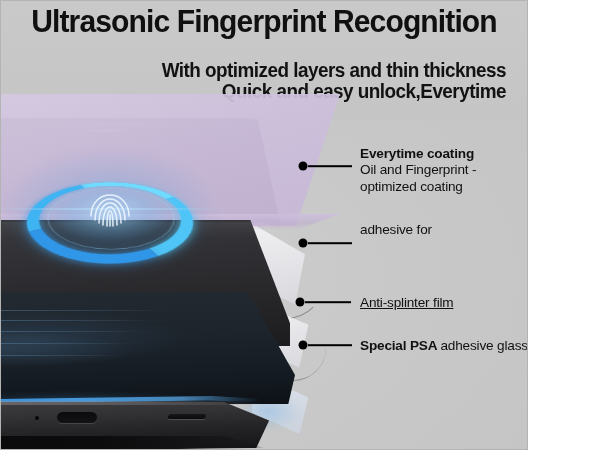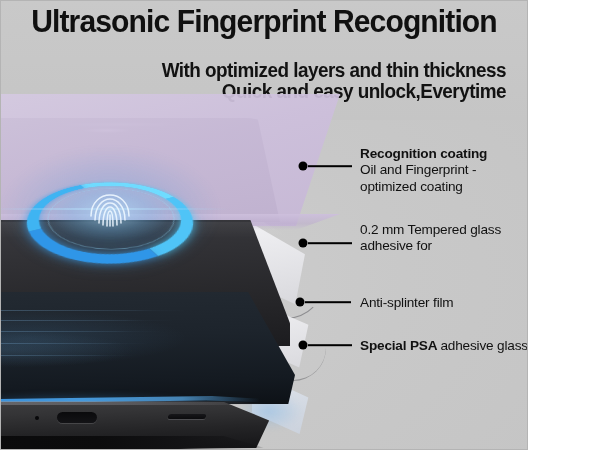--- a/index.html
+++ b/index.html
@@ -435,26 +435,26 @@
             <path d="M25 25 L25 36"></path>
           </g>
         </svg>
       </div>
     </div>
   </div>
 
   <div id="callout-layer">
       <div class="callout-dot" style="left: 303px; top: 166px;"></div>
       <div class="callout-line" style="left: 308px; top: 166px; width: 44px;"></div>
-      <div class="callout-text" style="left: 360px; top: 146px;"><span class="ct-line b">Recognition coating</span><span class="ct-line r">Oil and Fingerprint -</span><span class="ct-line r">optimized coating</span></div>
+      <div class="callout-text" style="left: 360px; top: 146px;"><span class="ct-line b">Everytime coating</span><span class="ct-line r">Oil and Fingerprint -</span><span class="ct-line r">optimized coating</span></div>
       <div class="callout-dot" style="left: 303px; top: 243px;"></div>
       <div class="callout-line" style="left: 308px; top: 243px; width: 44px;"></div>
-      <div class="callout-text" style="left: 360px; top: 222px;"><span class="ct-line r">0.2 mm Tempered glass</span><span class="ct-line r">adhesive for</span></div>
+      <div class="callout-text" style="left: 360px; top: 222px;"><span class="ct-line r">adhesive for</span></div>
       <div class="callout-dot" style="left: 300px; top: 302px;"></div>
       <div class="callout-line" style="left: 305px; top: 302px; width: 46px;"></div>
-      <div class="callout-text" style="left: 360px; top: 295px;"><span class="ct-line r">Anti-splinter film</span></div>
+      <div class="callout-text" style="left: 360px; top: 295px; text-decoration: underline;"><span class="ct-line r">Anti-splinter film</span></div>
       <div class="callout-dot" style="left: 303px; top: 345px;"></div>
       <div class="callout-line" style="left: 308px; top: 345px; width: 44px;"></div>
       <div class="callout-text" style="left: 360px; top: 338px;"><span class="ct-line"><span class="b">Special PSA </span><span class="r">adhesive glass</span></span></div>
     </div>
 
   <div class="frame"></div>
 </div>
 
 </body></html>

